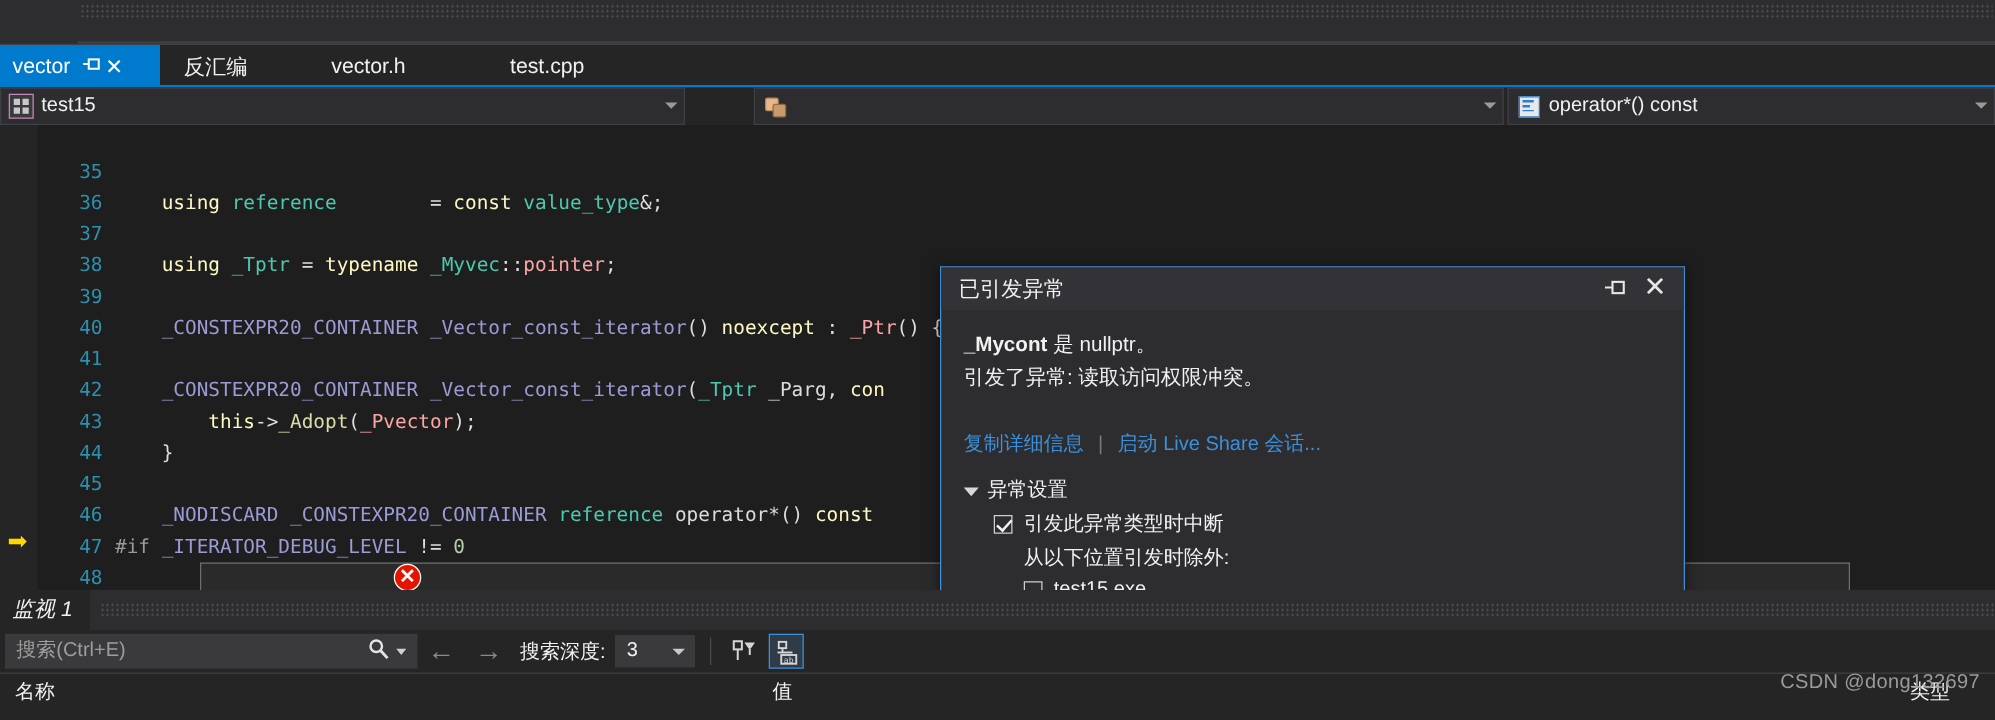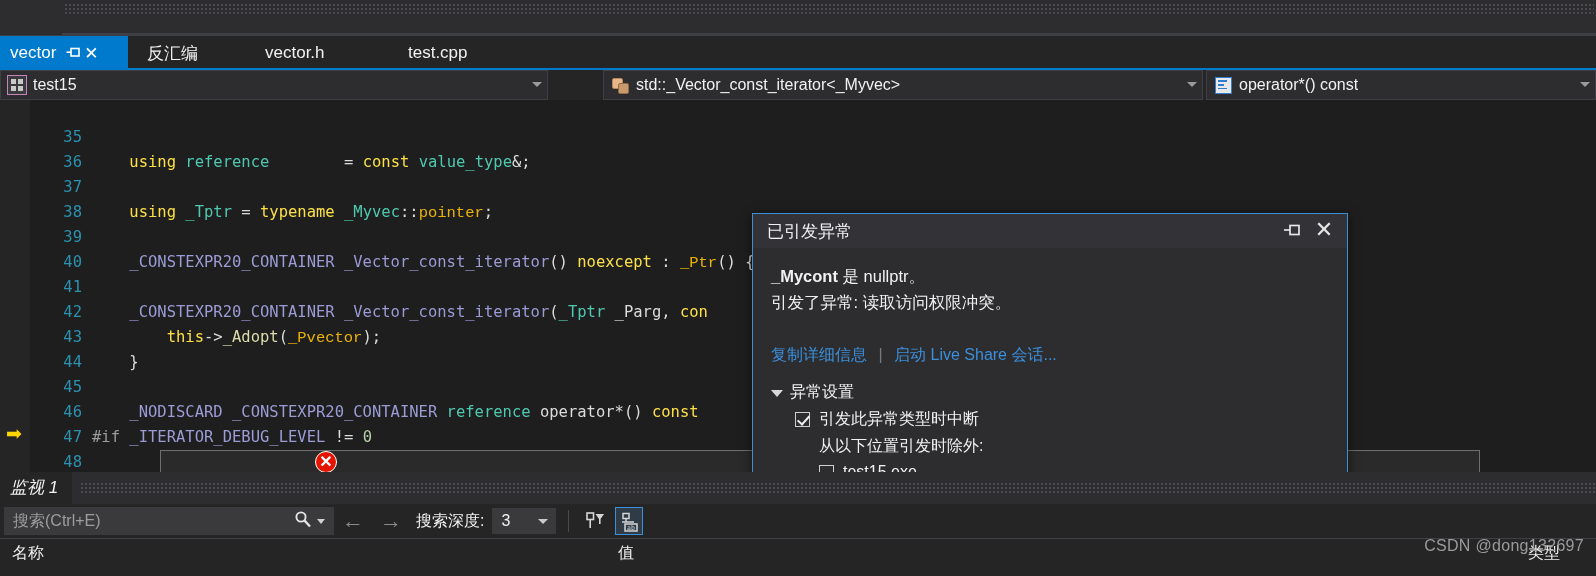--- a/index.html
+++ b/index.html
@@ -109,27 +109,27 @@
     position: relative; height: 25px; line-height: 25px;
     font-family: "DejaVu Sans Mono", monospace; font-size: 15.5px; white-space: pre;
   }
   .lnum {
     position: absolute; left: 0; width: 52px; text-align: right;
     color: #2b91af; font-family: "DejaVu Sans Mono", monospace; font-size: 15.5px;
   }
   .ctext { position: absolute; left: 62px; white-space: pre; }
   
   .c-def  { color: #9b9bd6; }   
-  .c-kw   { color: #fde047; }   
+  .c-kw   { color: #fef9c3; }   
   .c-typ  { color: #4ec9b0; }   
   .c-pln  { color: #dcdcdc; }   
   .c-num  { color: #b5cea8; }   
   .c-pp   { color: #9b9b9b; }   
   .c-fn   { color: #dcdcaa; }   
-  .c-mem  { color: #eab308; font-family: Liberation Mono, monospace; }   
+  .c-mem  { color: #fca5a5; }   
 
   .cur-line-box {
     position: absolute; left: 130px; top: 0; width: 1320px; height: 24px;
     border: 1px solid #6e6e6e; background: #2a2a2a;
   }
   .arrow-shape {
     position: absolute; left: 6px; top: 326px; width: 17px; height: 16px;
     color: #ffd700; font-size: 19px; line-height: 16px;
   }
   .err-icon {
@@ -284,21 +284,20 @@
   </div>
 
   <div class="navbar">
     <div class="nav-combo" style="left:0;width:548px;">
       <span class="nav-ico ico-project"></span>
       <span class="nav-text">test15</span>
       <span class="caret"></span>
     </div>
     <div class="nav-combo" style="left:603px;width:600px;">
       <span class="nav-ico ico-class"></span>
-      <span class="nav-text">std::_Vector_const_iterator&lt;_Myvec&gt;</span>
       <span class="caret"></span>
     </div>
     <div class="nav-combo" style="left:1206px;width:390px;">
       <span class="nav-ico ico-member"></span>
       <span class="nav-text">operator*() const</span>
       <span class="caret"></span>
     </div>
   </div>
 
   <div class="editor">

